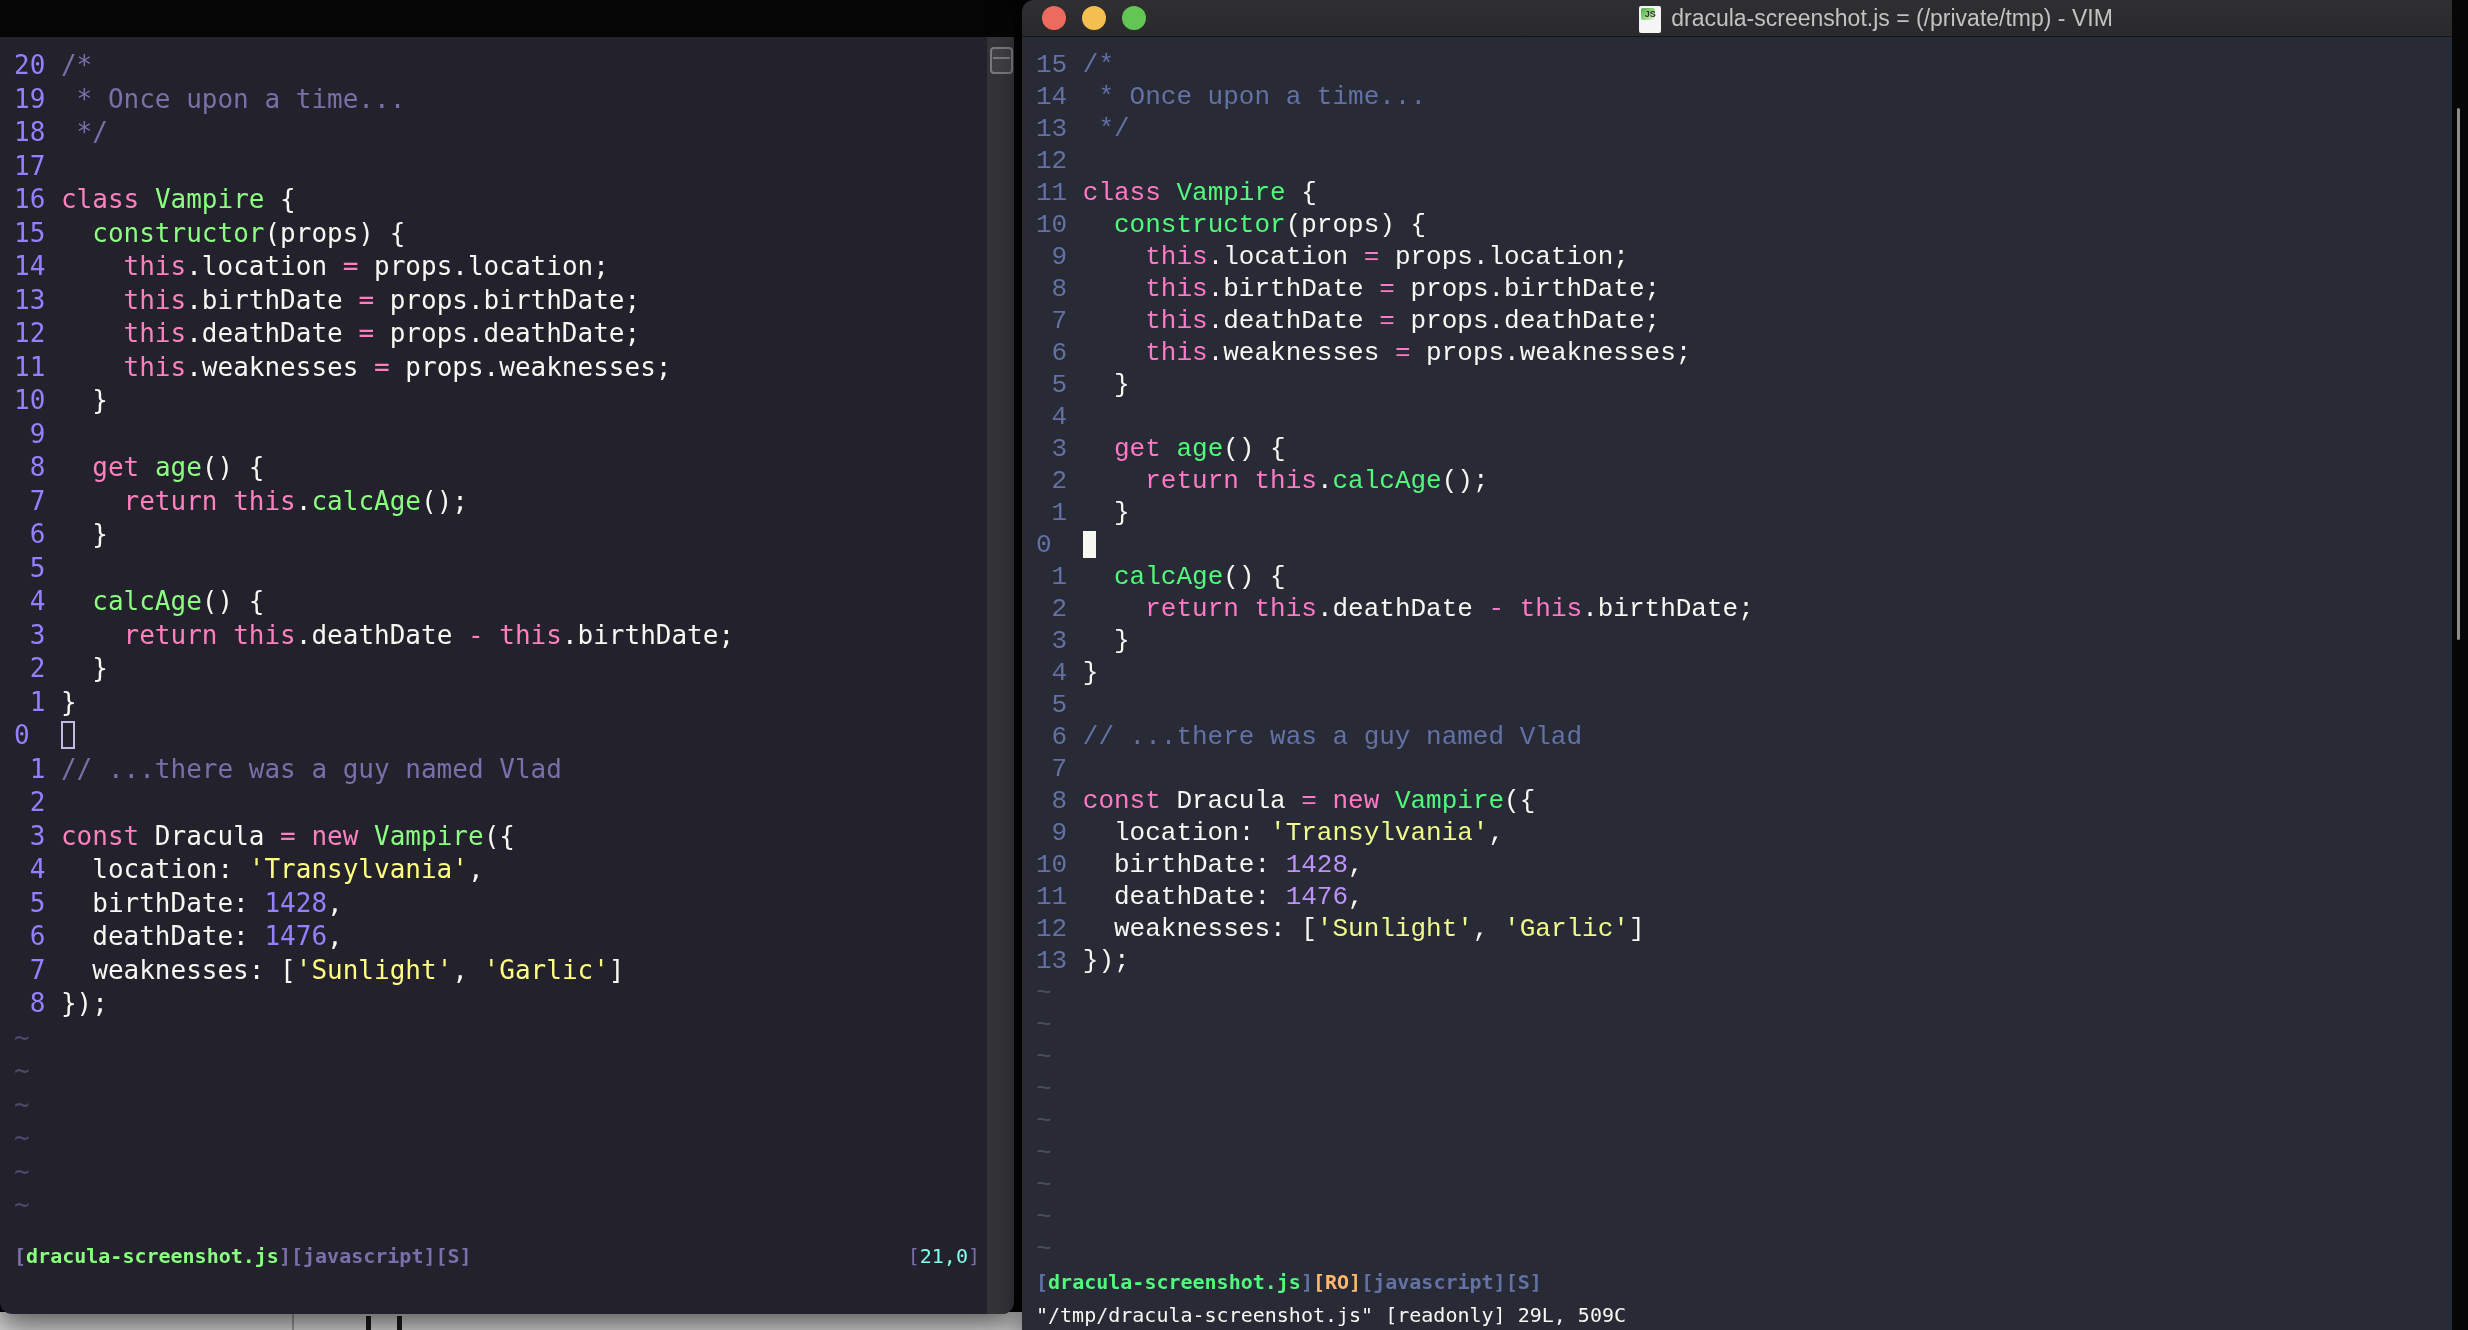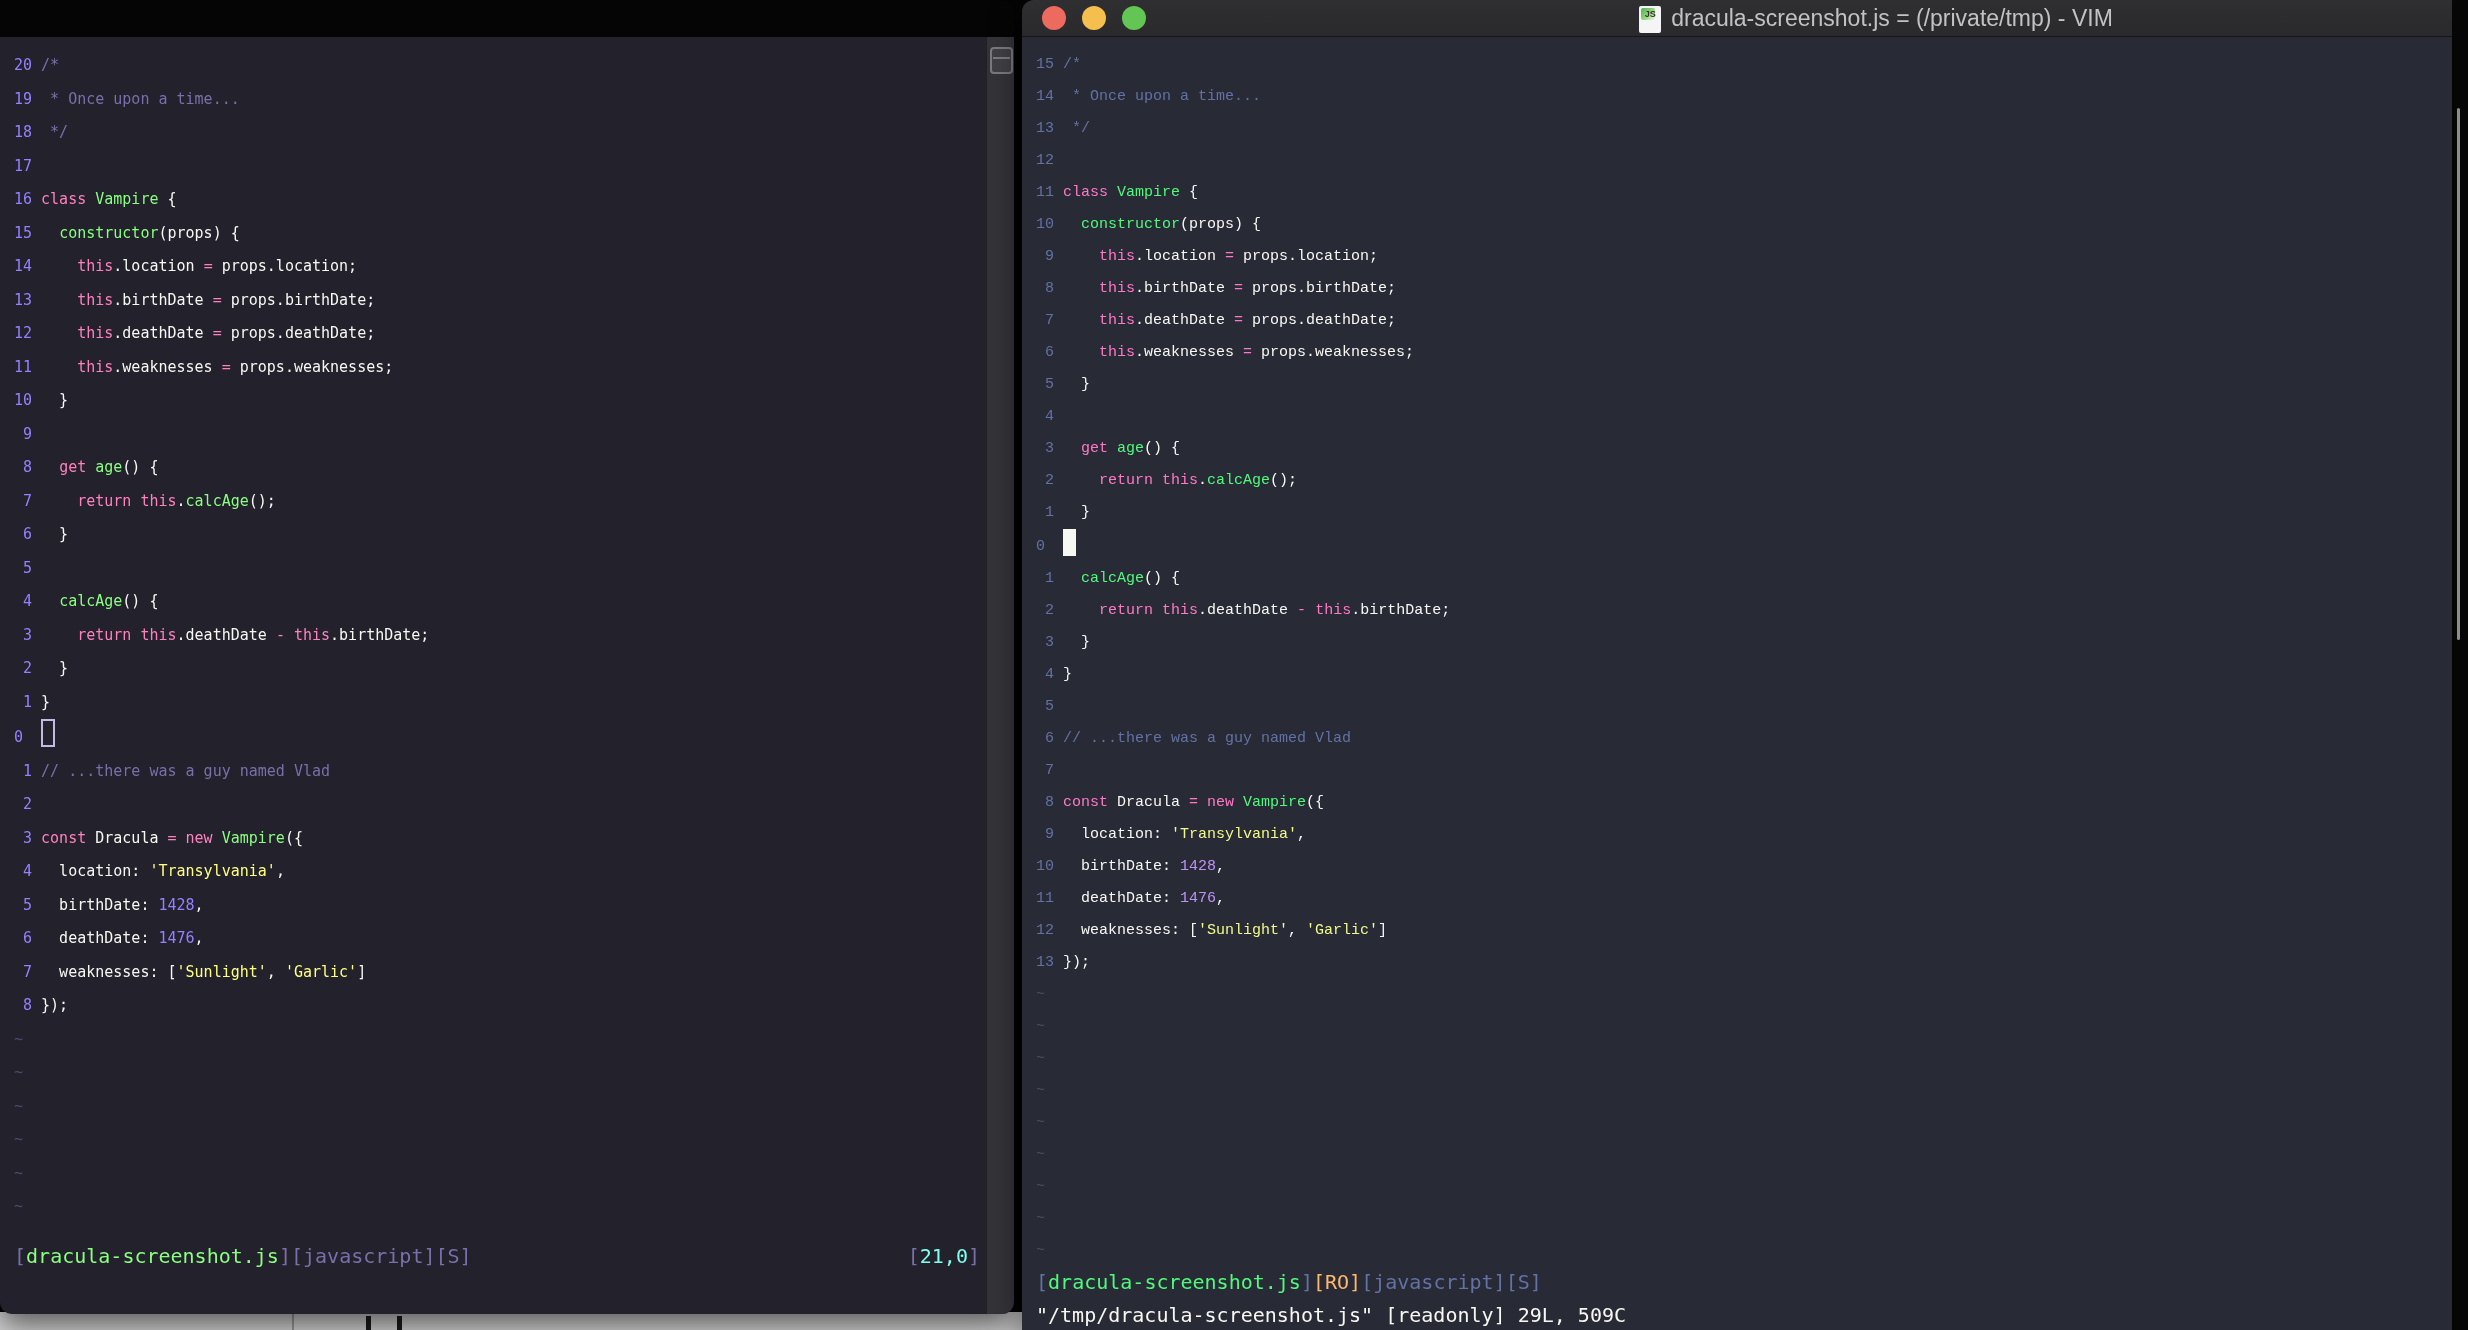--- a/index.html
+++ b/index.html
@@ -34,21 +34,21 @@
             position:relative;vertical-align:middle;margin-right:10px;overflow:hidden;}
   .doc-icon::before{content:"";position:absolute;left:2px;top:2px;width:14px;height:12px;
             background:linear-gradient(135deg,#4fae52 0%,#9edb84 60%,#f5f5f5 100%);border-radius:2px;}
   .doc-icon::after{content:"JS";position:absolute;left:0;right:0;bottom:1px;text-align:center;
             font-size:9px;font-weight:bold;color:#333;font-family:"Liberation Sans",sans-serif;}
 
   .content{position:absolute;left:0;top:37px;right:0;bottom:0;background:var(--bg);}
 
   
   .code{position:absolute;left:14px;top:12px;right:30px;font-family:"DejaVu Sans Mono",monospace;
-        font-size:15px;white-space:pre;}
+        font-size:26px;white-space:pre;}
   .win-left .code{line-height:33.5px;}
   .win-right .code{line-height:32px;font-family:Liberation Mono, monospace;}
   .row{white-space:pre;}
   .num{display:inline-block;width:2ch;text-align:right;margin-right:1ch;color:var(--line_num);}
   .num.cur{text-align:left;}
   .tk-c{color:var(--comment);}
   .tk-k{color:var(--pink);}
   .tk-g{color:var(--green);}
   .tk-d{color:var(--fg);}
   .tk-s{color:var(--yellow);}
@@ -58,21 +58,21 @@
                  vertical-align:-5px;}
   .cursor-block{display:inline-block;width:13px;height:27px;background:var(--fg);vertical-align:-6px;}
 
   
   .statusline,.cmdline{position:absolute;left:14px;right:16px;font-family:"DejaVu Sans Mono",monospace;
                        font-size:20px;white-space:pre;}
   .win-left .statusline{top:1203px;height:33px;line-height:33px;right:34px;}
   .win-left .cmdline{top:1238px;height:33px;line-height:33px;}
   .win-right .statusline{top:1229px;height:32px;line-height:32px;}
   .win-right .cmdline{top:1262px;height:32px;line-height:32px;color:var(--fg);}
-  .status-left{float:left;}
+  .status-left{float:left;font-weight:bold;}
   .status-right{float:right;text-align:right;}
   .st-br{color:var(--comment);}
   .st-file{color:var(--green);}
   .st-flag{color:var(--comment);}
   .st-ro{color:var(--orange);}
   .st-pos{color:var(--cyan);}
 
   
   .scroll-track{position:absolute;top:0;right:0;width:27px;bottom:0;background:#343338;
                 border-left:1px solid #232226;}

